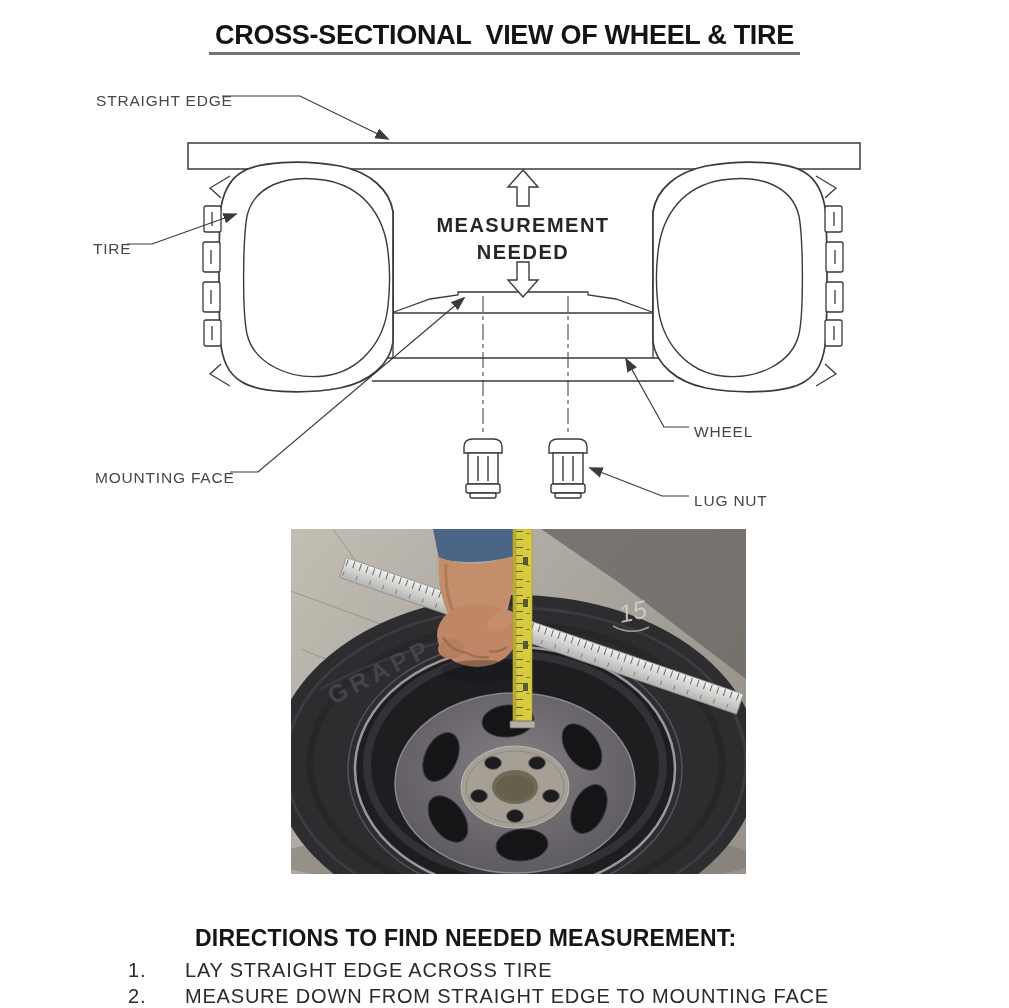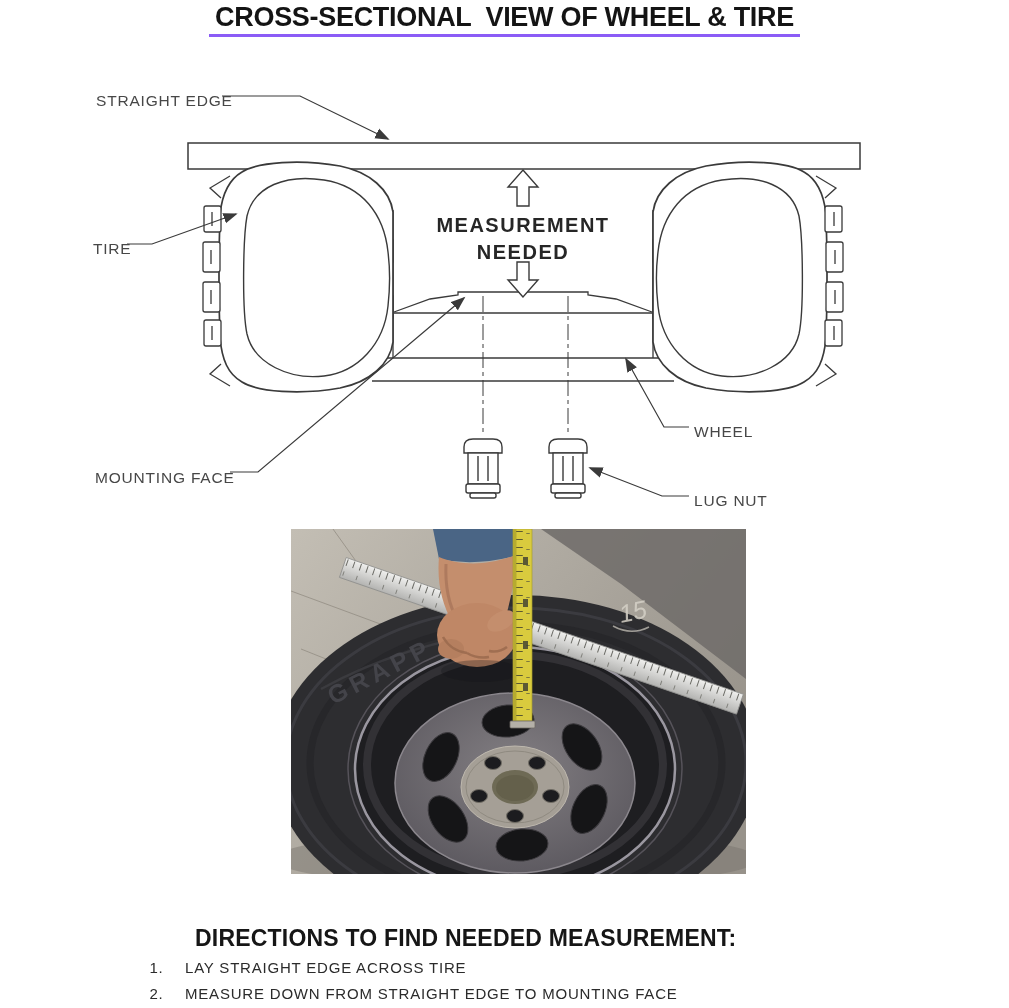--- a/index.html
+++ b/index.html
@@ -4,40 +4,40 @@
 <style>
   html,body{margin:0;padding:0;}
   body{
     width:1009px;height:1008px;position:relative;overflow:hidden;
     background:#ffffff;font-family:"Liberation Sans",sans-serif;
   }
   .title-wrap{
     position:absolute;top:2px;left:0;width:100%;text-align:center;
   }
   .title-wrap h1{
-    display:inline-block;margin:0;padding:0 6px 1px 6px;
+    display:inline-block;margin:18px;padding:0 6px 1px 6px;
     font-size:27px;font-weight:bold;letter-spacing:-0.3px;color:#141414;
-    border-bottom:3px solid #8b5cf6;white-space:pre;
+    border-bottom:3px solid #737373;white-space:pre;
   }
   svg.diagram{position:absolute;top:0;left:0;}
   svg.photo{position:absolute;top:529px;left:291px;}
   .diagram text{
     font-family:"Liberation Sans",sans-serif;font-size:15.5px;
     letter-spacing:0.8px;fill:#474747;
   }
   .diagram text.big{
     font-size:20px;font-weight:bold;letter-spacing:1.5px;fill:#262626;
   }
   .directions{position:absolute;left:0;top:0;width:100%;color:#1f1f1f;}
   .directions h2{
     position:absolute;left:183px;top:913px;margin:12px;
     font-size:23px;font-weight:bold;letter-spacing:0.2px;color:#161616;white-space:nowrap;
   }
-  .step{position:absolute;left:128px;font-size:15px;letter-spacing:0.8px;
-    color:#2b2b2b;white-space:nowrap;text-align:center;}
+  .step{position:absolute;left:128px;font-size:20px;letter-spacing:0.8px;
+    color:#2b2b2b;white-space:nowrap;}
   .step .num{display:inline-block;width:57px;}
   .step1{top:959px;}
   .step2{top:985px;}
 </style>
 </head>
 <body>
 
 <div class="title-wrap">
   <h1>CROSS-SECTIONAL  VIEW OF WHEEL &amp; TIRE</h1>
 </div>

